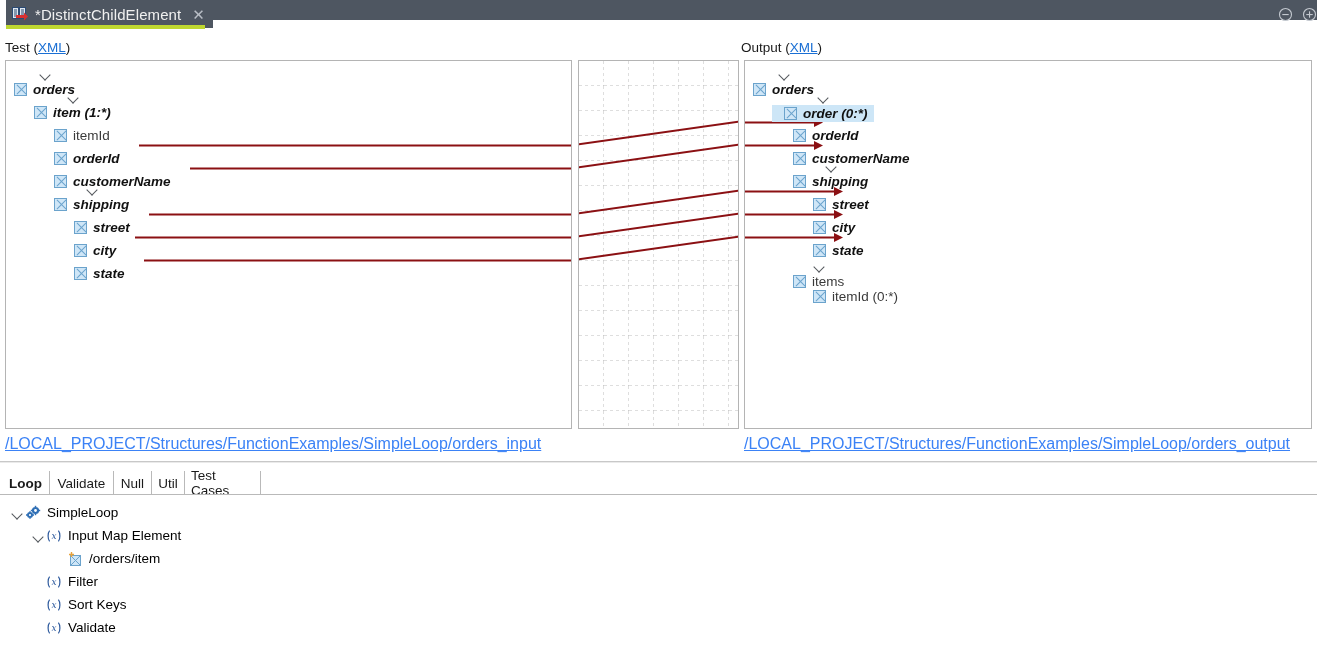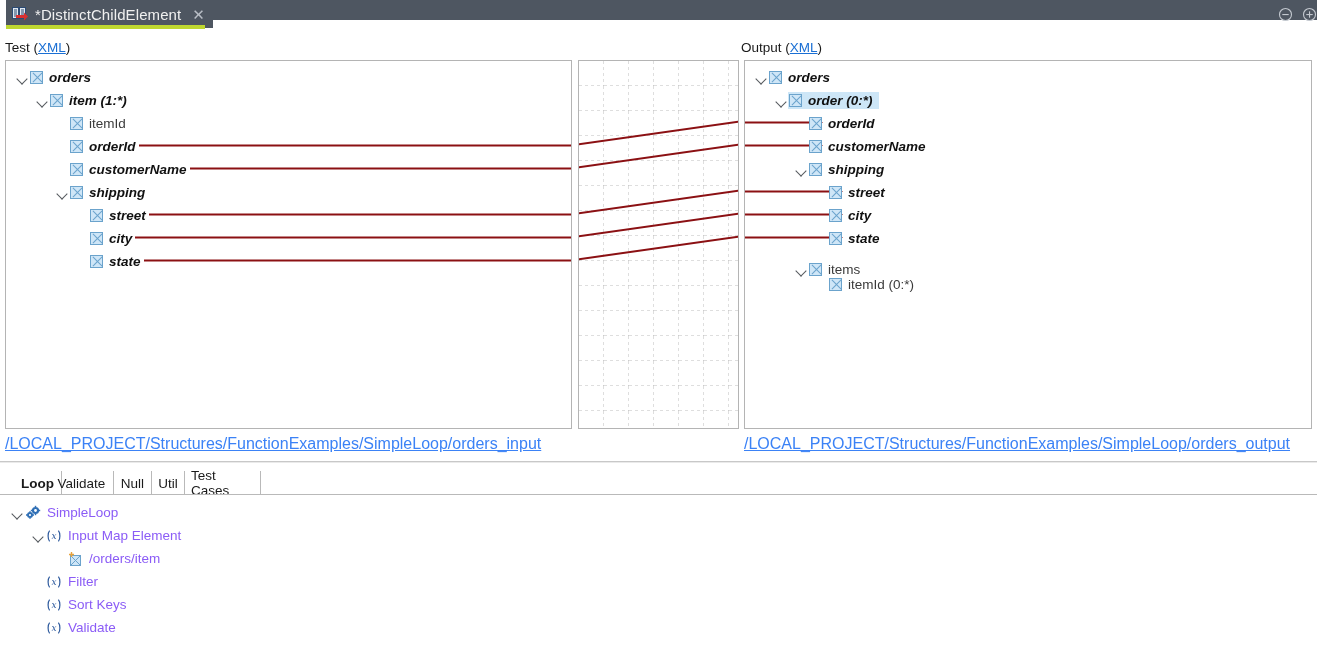--- a/index.html
+++ b/index.html
@@ -57,21 +57,21 @@
   #input-pane  { left: 5px;   top: 60px; width: 567px; height: 369px; }
   #middle-pane { left: 578px; top: 60px; width: 161px; height: 369px; background:#fff; }
   #output-pane { left: 744px; top: 60px; width: 568px; height: 369px; }
 
   .grid-bg { position: absolute; inset: 0; }
 
   .tree { position: absolute; inset: 0; }
   .row {
     position: absolute; left: 0; height: 23px;
     display: flex; align-items: center;
-    white-space: nowrap; font-size: 13.5px; color: #1a1a1a;
+    white-space: nowrap; font-size: 13.5px; color: #1a1a1a; flex-direction: column;
   }
   .twisty {
     width: 16px; height: 16px; flex: none; position: relative; cursor: pointer;
   }
   .twisty::after {
     content: ""; position: absolute; left: 3.5px; top: 5px;
     width: 7px; height: 7px;
     border-left: 1.6px solid #55595e; border-bottom: 1.6px solid #55595e;
     transform: rotate(-45deg);
   }
@@ -84,21 +84,21 @@
     content: ""; position: absolute; left: 0px; top: 4.7px;
     width: 13px; height: 1px; background: #6ba3cc;
   }
   .xicon::before { transform: rotate(45deg); }
   .xicon::after  { transform: rotate(-45deg); }
   .lbl { padding-right: 2px; }
   .lbl.mapped { font-weight: bold; font-style: italic; color: #111; }
   .lbl.plain  { font-weight: normal; font-style: normal; color: #3a3a3a; }
   .sel {
     background: #cde6f7;
-    padding: 1px 4px 1px 1px; margin-left: -1px;
+    padding: 1px 4px 1px 12px; margin-left: -1px;
     display: flex; align-items: center;
   }
   svg.links { position: absolute; left:0; top:0; overflow: visible; }
 
   
   .pathlink {
     position: absolute; font-size: 16px; color: #3b82f6;
     text-decoration: underline; cursor: pointer; white-space: nowrap;
   }
   .hsep {
@@ -122,21 +122,21 @@
   }
   .tabstrip-base {
     position: absolute; left: 0; top: 494px; width: 1317px; height: 1px;
     background: #b9b9b9;
   }
 
   
   .btree { position: absolute; left: 0; top: 496px; width: 1317px; height: 153px; background:#fff; }
   .brow {
     position: absolute; left: 0; height: 23px; display: flex; align-items: center;
-    font-size: 13.5px; color: #8b5cf6; white-space: nowrap;
+    font-size: 13.5px; color: #000000; white-space: nowrap;
   }
   .ico { width: 16px; height: 16px; flex: none; margin-right: 6px; position: relative; }
 </style>
 </head>
 <body>
 
 <div class="titlebar">
   <div class="tab-active">
     <span class="tab-icon">
       <svg width="16" height="16" viewBox="0 0 16 16">
@@ -365,21 +365,21 @@
     </div>
 </div>
 
 <div class="pathlink" style="left:5px; top:435px;">/LOCAL_PROJECT/Structures/FunctionExamples/SimpleLoop/orders_input</div>
 <div class="pathlink" style="left:744px; top:435px;">/LOCAL_PROJECT/Structures/FunctionExamples/SimpleLoop/orders_output</div>
 
 <div class="hsep" style="top:461px;"></div>
 <div class="hsep" style="top:462px; background:#eaeaea;"></div>
 
 <div class="tabstrip" id="tabstrip">
-    <div class="btab active" style="left: 14px; width: 48px;">
+    <div class="btab active" style="left: 2px; width: 48px;">
       <span>Loop</span>
     </div>
     <div class="tab-sel-line" style="left: 2px; width: 48px;"></div>
     <div class="btab" style="left: 50px; width: 64px;">
       <span>Validate</span>
     </div>
     <div class="btab" style="left: 114px; width: 38px;">
       <span>Null</span>
     </div>
     <div class="btab" style="left: 152px; width: 33px;">

